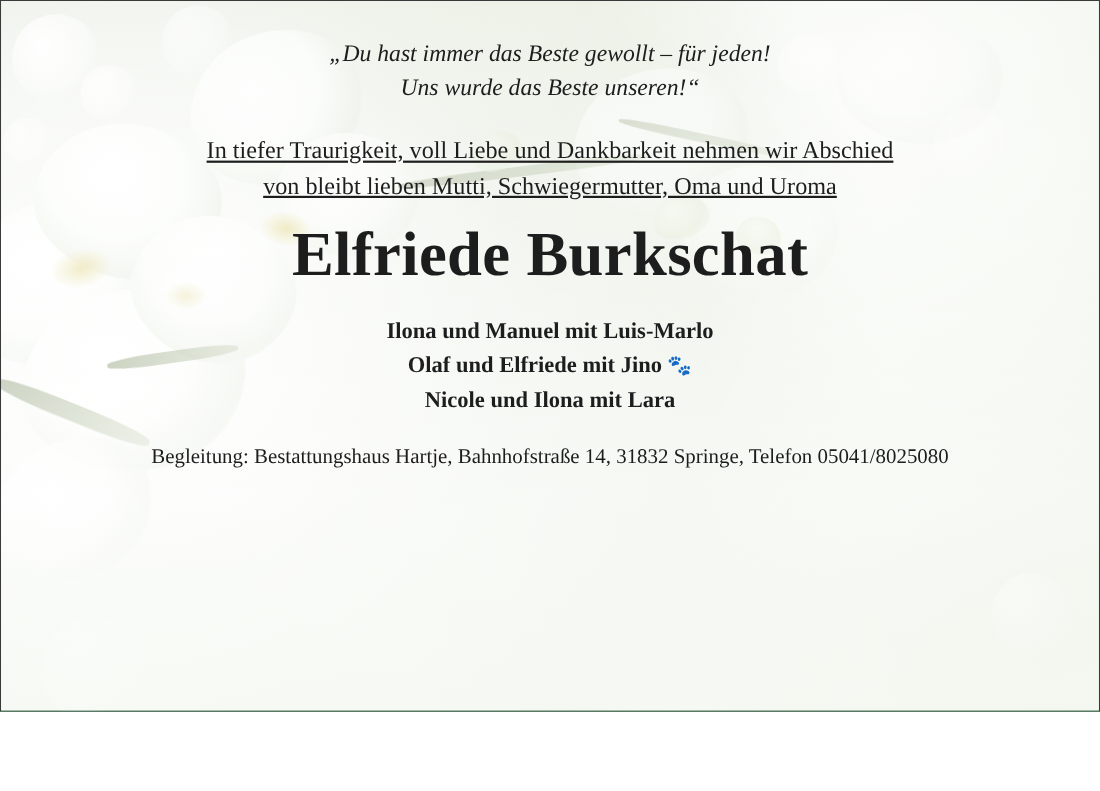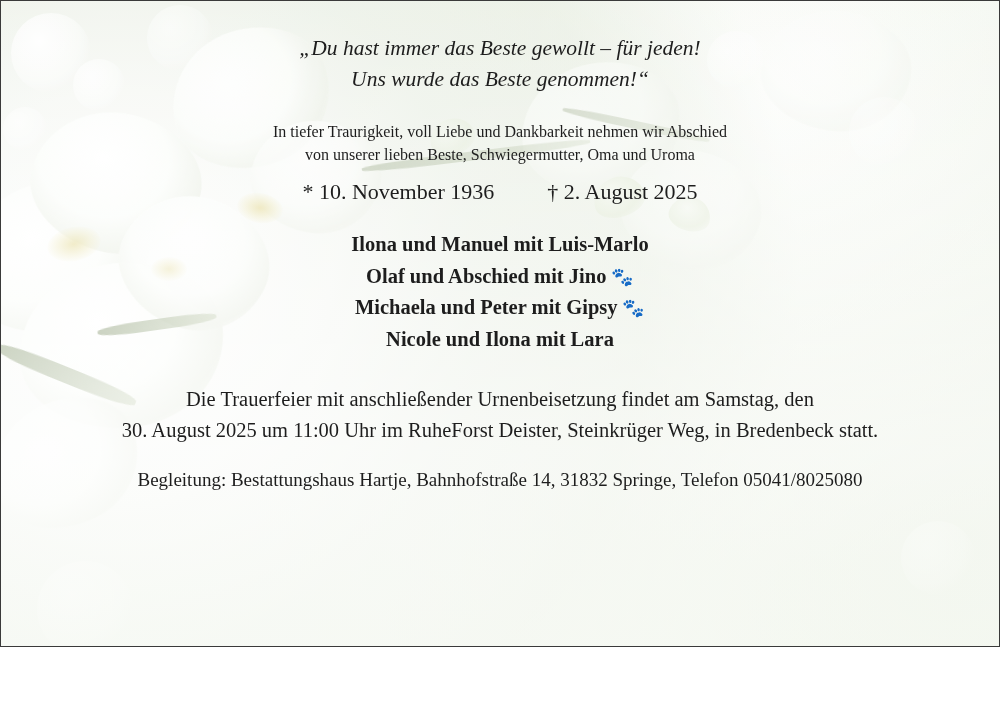--- a/index.html
+++ b/index.html
@@ -109,23 +109,24 @@
   }
   .verse {
     font-style: italic;
     font-size: 21.5px;
     line-height: 1.45;
     margin: 6px 0 0;
   }
   .verse div { white-space: nowrap; }
 
   .intro {
-    font-size: 16px;
+    font-size: 22px;
     line-height: 1.42;
     margin-top: 26px;
+    text-decoration: underline;
   }
   .intro div { white-space: nowrap; }
 
   .name {
     font-size: 57px;
     font-weight: bold;
     letter-spacing: 0.3px;
     margin-top: 18px;
     line-height: 1.05;
   }
@@ -206,56 +207,44 @@
     <div class="bokeh b7"></div>
     <div class="bokeh b8"></div>
   </div>
 
   <div class="bg-layer veil"></div>
 
   <div class="content">
 
     <div class="verse">
       <div>„Du hast immer das Beste gewollt – für jeden!</div>
-      <div>Uns wurde das Beste genommen!“</div>
+      <div>Uns wurde das Beste unseren!“</div>
     </div>
 
     <div class="intro">
       <div>In tiefer Traurigkeit, voll Liebe und Dankbarkeit nehmen wir Abschied</div>
-      <div>von unserer lieben Beste, Schwiegermutter, Oma und Uroma</div>
+      <div>von bleibt lieben Mutti, Schwiegermutter, Oma und Uroma</div>
     </div>
 
-
-    <div class="dates">
-      <span>* 10. November 1936</span>
-      <span class="gap"></span>
-      <span>† 2. August 2025</span>
-    </div>
+    <div class="name">Elfriede Burkschat</div>
+
 
 
     <div class="family">
       <div>
         <span>Ilona und Manuel mit Luis-Marlo</span>
         <span class="paw"></span>
       </div>
       <div>
-        <span>Olaf und Abschied mit Jino</span>
-        <span class="paw">🐾</span>
-      </div>
-      <div>
-        <span>Michaela und Peter mit Gipsy</span>
+        <span>Olaf und Elfriede mit Jino</span>
         <span class="paw">🐾</span>
       </div>
       <div>
         <span>Nicole und Ilona mit Lara</span>
         <span class="paw"></span>
       </div>
     </div>
 
-    <div class="ceremony">
-      <div>Die Trauerfeier mit anschließender Urnenbeisetzung findet am Samstag, den</div>
-      <div>30. August 2025 um 11:00 Uhr im RuheForst Deister, Steinkrüger Weg, in Bredenbeck statt.</div>
-    </div>
 
     <div class="agency">Begleitung: Bestattungshaus Hartje, Bahnhofstraße 14, 31832 Springe, Telefon 05041/8025080</div>
 
   </div>
 </div>
 
 </body></html>

